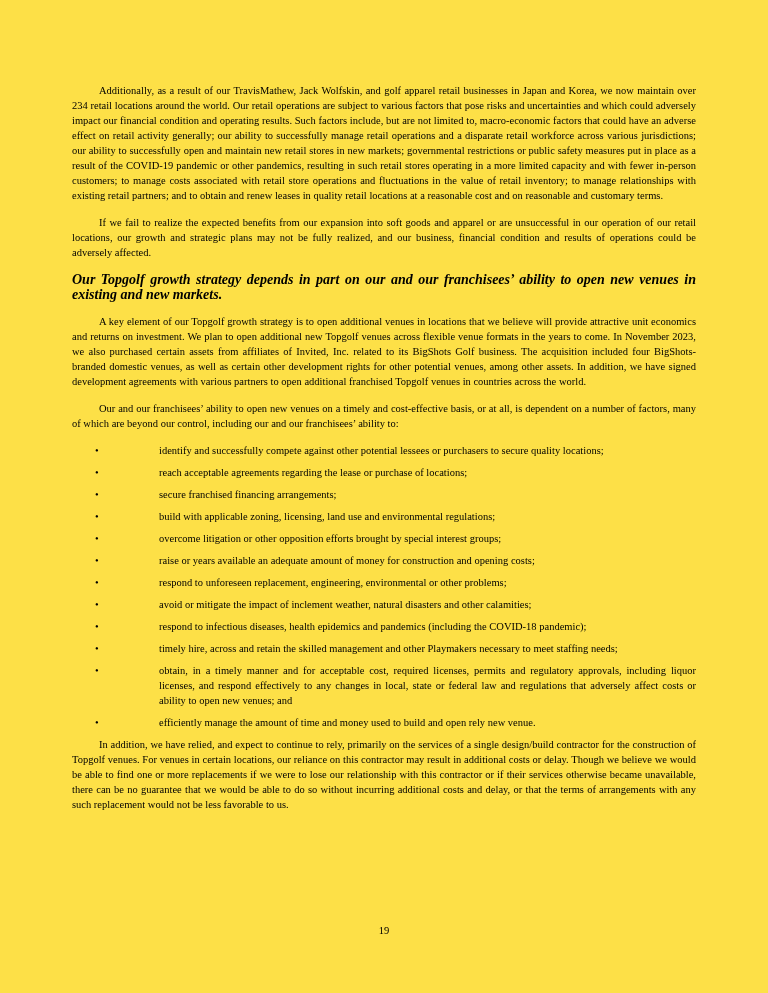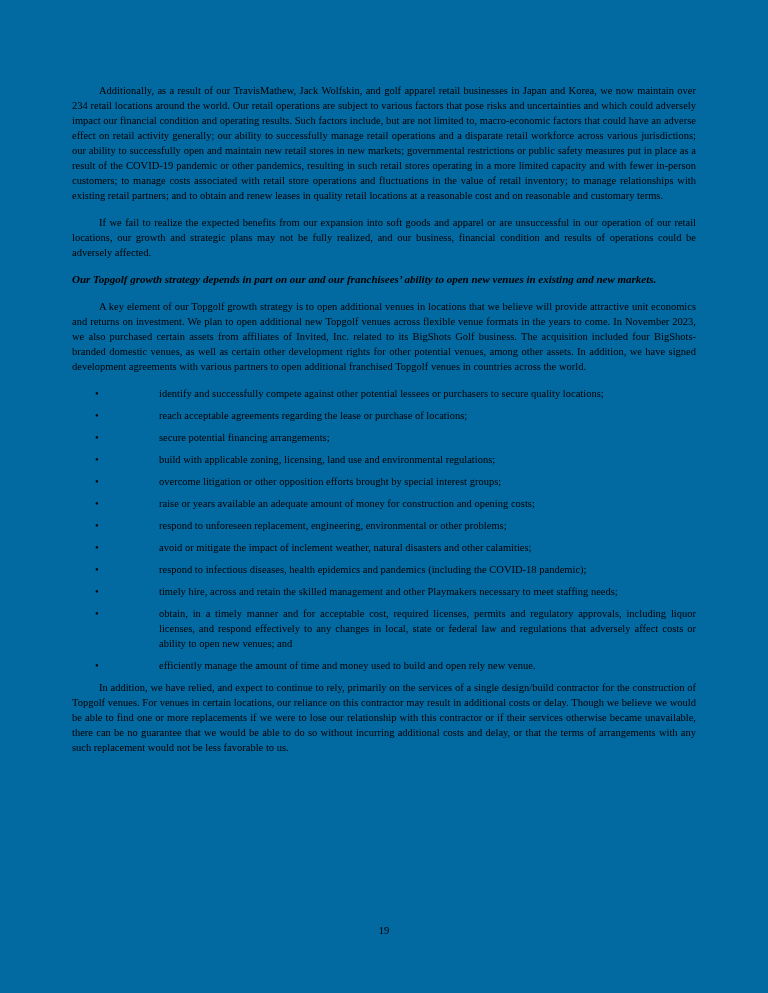--- a/index.html
+++ b/index.html
@@ -4,42 +4,42 @@
 <style>
   html, body {
     margin: 0;
     padding: 0;
     background: #ffffff;
   }
   .page {
     position: relative;
     width: 768px;
     height: 993px;
-    background: #0369a1;
+    background: #fde047;
     color: #000000;
     font-family: "Liberation Serif", "DejaVu Serif", serif;
     font-size: 10.5px;
     line-height: 15px;
     overflow: hidden;
     box-sizing: border-box;
   }
   .content {
     position: absolute;
     top: 83px;
     left: 72px;
     width: 624px;
   }
   p.para {
     margin: 0 0 12px 0;
     text-align: justify;
     text-indent: 27px;
   }
   h3.risk-heading {
     margin: 0 0 12px 0;
-    font-size: 11px;
+    font-size: 14px;
     line-height: 15px;
     font-weight: bold;
     font-style: italic;
     text-align: justify;
   }
   .bullet-list {
     margin: 0 0 5px 0;
   }
   .bullet-item {
     display: flex;
@@ -70,33 +70,34 @@
   <div class="content">
 
     <p class="para">Additionally, as a result of our TravisMathew, Jack Wolfskin, and golf apparel retail businesses in Japan and Korea, we now maintain over 234 retail locations around the world. Our retail operations are subject to various factors that pose risks and uncertainties and which could adversely impact our financial condition and operating results. Such factors include, but are not limited to, macro-economic factors that could have an adverse effect on retail activity generally; our ability to successfully manage retail operations and a disparate retail workforce across various jurisdictions; our ability to successfully open and maintain new retail stores in new markets; governmental restrictions or public safety measures put in place as a result of the COVID-19 pandemic or other pandemics, resulting in such retail stores operating in a more limited capacity and with fewer in-person customers; to manage costs associated with retail store operations and fluctuations in the value of retail inventory; to manage relationships with existing retail partners; and to obtain and renew leases in quality retail locations at a reasonable cost and on reasonable and customary terms.</p>
 
     <p class="para">If we fail to realize the expected benefits from our expansion into soft goods and apparel or are unsuccessful in our operation of our retail locations, our growth and strategic plans may not be fully realized, and our business, financial condition and results of operations could be adversely affected.</p>
 
     <h3 class="risk-heading">Our Topgolf growth strategy depends in part on our and our franchisees’ ability to open new venues in existing and new markets.</h3>
 
     <p class="para">A key element of our Topgolf growth strategy is to open additional venues in locations that we believe will provide attractive unit economics and returns on investment. We plan to open additional new Topgolf venues across flexible venue formats in the years to come. In November 2023, we also purchased certain assets from affiliates of Invited, Inc. related to its BigShots Golf business. The acquisition included four BigShots-branded domestic venues, as well as certain other development rights for other potential venues, among other assets. In addition, we have signed development agreements with various partners to open additional franchised Topgolf venues in countries across the world.</p>
 
+    <p class="para">Our and our franchisees’ ability to open new venues on a timely and cost-effective basis, or at all, is dependent on a number of factors, many of which are beyond our control, including our and our franchisees’ ability to:</p>
 
     <div class="bullet-list">
       <div class="bullet-item">
         <span class="bullet-marker">•</span>
         <span class="bullet-text">identify and successfully compete against other potential lessees or purchasers to secure quality locations;</span>
       </div>
       <div class="bullet-item">
         <span class="bullet-marker">•</span>
         <span class="bullet-text">reach acceptable agreements regarding the lease or purchase of locations;</span>
       </div>
       <div class="bullet-item">
         <span class="bullet-marker">•</span>
-        <span class="bullet-text">secure potential financing arrangements;</span>
+        <span class="bullet-text">secure franchised financing arrangements;</span>
       </div>
       <div class="bullet-item">
         <span class="bullet-marker">•</span>
         <span class="bullet-text">build with applicable zoning, licensing, land use and environmental regulations;</span>
       </div>
       <div class="bullet-item">
         <span class="bullet-marker">•</span>
         <span class="bullet-text">overcome litigation or other opposition efforts brought by special interest groups;</span>
       </div>
       <div class="bullet-item">

